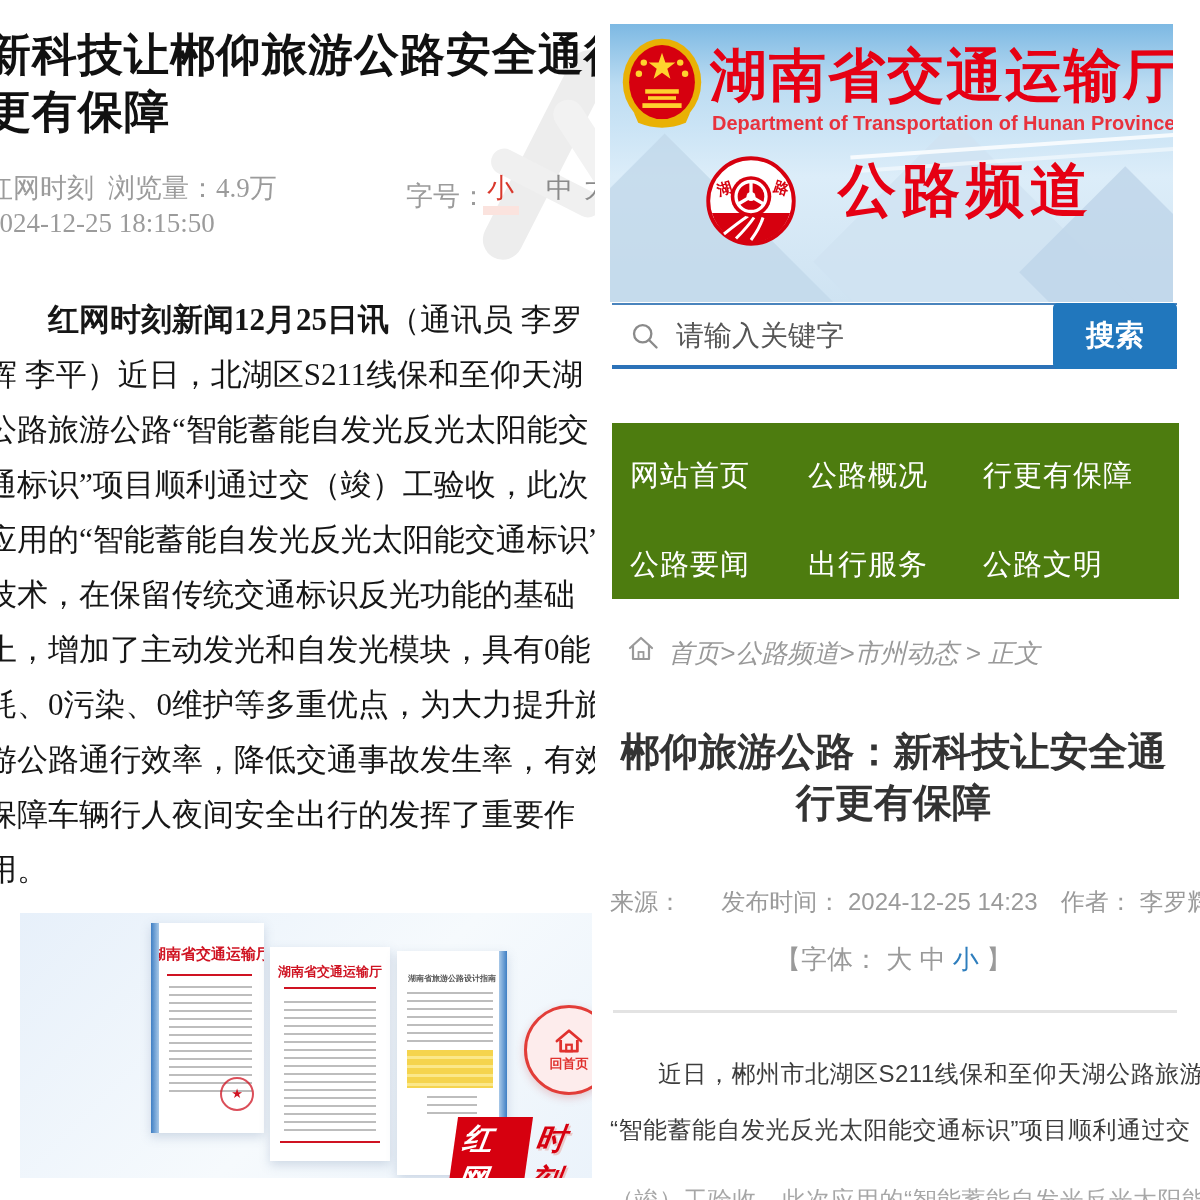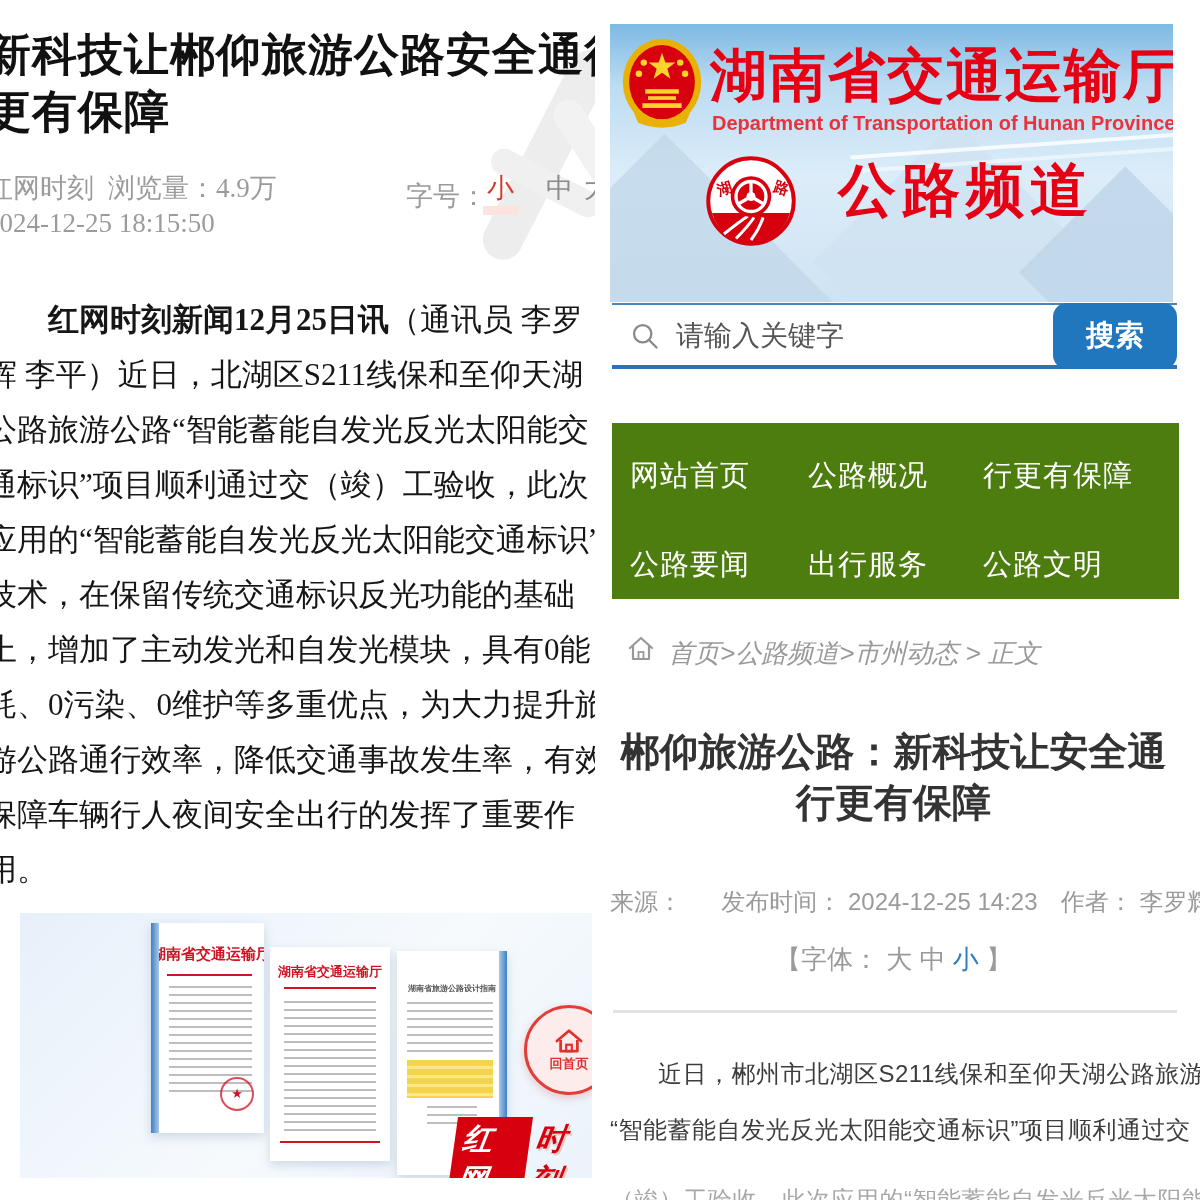--- a/index.html
+++ b/index.html
@@ -75,21 +75,21 @@
   .channel-en{position:absolute;left:200px;top:194px;font-size:36px;color:#3c3c3c;letter-spacing:3px;white-space:nowrap;}
 
   .search-row{position:absolute;left:2px;top:303px;width:565px;height:66px;background:#fff;
               border-top:2px solid #4a84bd;border-bottom:4px solid #2b72b8;box-sizing:border-box;}
   .search-input{position:absolute;left:0;top:0;width:430px;height:60px;border:none;outline:none;
                 font-size:28px;color:#444;padding-left:64px;background:transparent;
                 font-family:"Liberation Sans","DejaVu Sans",sans-serif;}
   .search-input::placeholder{color:#555;opacity:1;}
   .search-icon{position:absolute;left:18px;top:16px;}
   .search-btn{position:absolute;right:0;top:-2px;width:124px;height:66px;background:#2177bd;border:none;
-              border-radius:14px;color:#fff;font-size:29px;font-weight:bold;cursor:pointer;
+              border-radius:5px;color:#fff;font-size:29px;font-weight:bold;cursor:pointer;
               font-family:"Liberation Sans","DejaVu Sans",sans-serif;}
   .nav{position:absolute;left:2px;top:423px;width:567px;height:176px;background:#4d7c0f;}
   .nav-item{position:absolute;color:#fff;font-size:29px;letter-spacing:1px;cursor:pointer;white-space:nowrap;}
   .breadcrumb{position:absolute;left:16px;top:634px;height:32px;color:#999;}
   .crumb-text{position:absolute;left:42px;top:2px;font-size:26px;color:#999;white-space:nowrap;font-style:italic;}
   .r-title{position:absolute;left:0;top:726px;width:567px;text-align:center;
            font-size:39px;font-weight:bold;color:#333;line-height:51px;}
   .r-meta{position:absolute;left:0;top:886px;width:567px;text-align:center;font-size:24px;color:#9a9a9a;white-space:nowrap;}
   .r-fontrow{position:absolute;left:0;top:942px;width:567px;text-align:center;font-size:26px;color:#9a9a9a;}
   .r-font-link{color:#9a9a9a;cursor:pointer;}
@@ -150,21 +150,21 @@
         <div class="seal" style="right:10px;bottom:22px;">★</div>
       </div>
       <div class="doc" style="left:250px;top:34px;width:120px;height:214px;">
         <div class="doc-title-red" style="font-size:13px;margin-top:16px;">湖南省交通运输厅</div>
         <div class="redline" style="margin:6px 14px 0 14px;"></div>
         <div class="bars" style="margin:12px 14px 0 14px;height:130px;"></div>
         <div class="redline" style="margin:10px 10px 0 10px;"></div>
       </div>
       <div class="doc" style="left:377px;top:38px;width:110px;height:224px;">
         <div class="spine-r"></div>
-        <div class="doc-title-red" style="font-size:8px;color:#555;margin-top:32px;">湖南省旅游公路设计指南</div>
+        <div class="doc-title-red" style="font-size:8px;color:#555;margin-top:22px;">湖南省旅游公路设计指南</div>
         <div class="bars" style="margin:8px 14px 0 10px;height:52px;"></div>
         <div class="hl" style="margin:6px 14px 0 10px;height:38px;"></div>
         <div class="bars" style="margin:8px 30px 0 30px;height:24px;"></div>
       </div>
 
       <div class="home-badge">
         <svg width="30" height="26" viewBox="0 0 32 28">
           <path d="M3 14 L16 3 L29 14" fill="none" stroke="#e0312e" stroke-width="3" stroke-linecap="round" stroke-linejoin="round"></path>
           <path d="M7 13 V25 H25 V13" fill="none" stroke="#e0312e" stroke-width="3" stroke-linejoin="round"></path>
           <rect x="13" y="18" width="6" height="7" fill="none" stroke="#e0312e" stroke-width="2.4"></rect>

